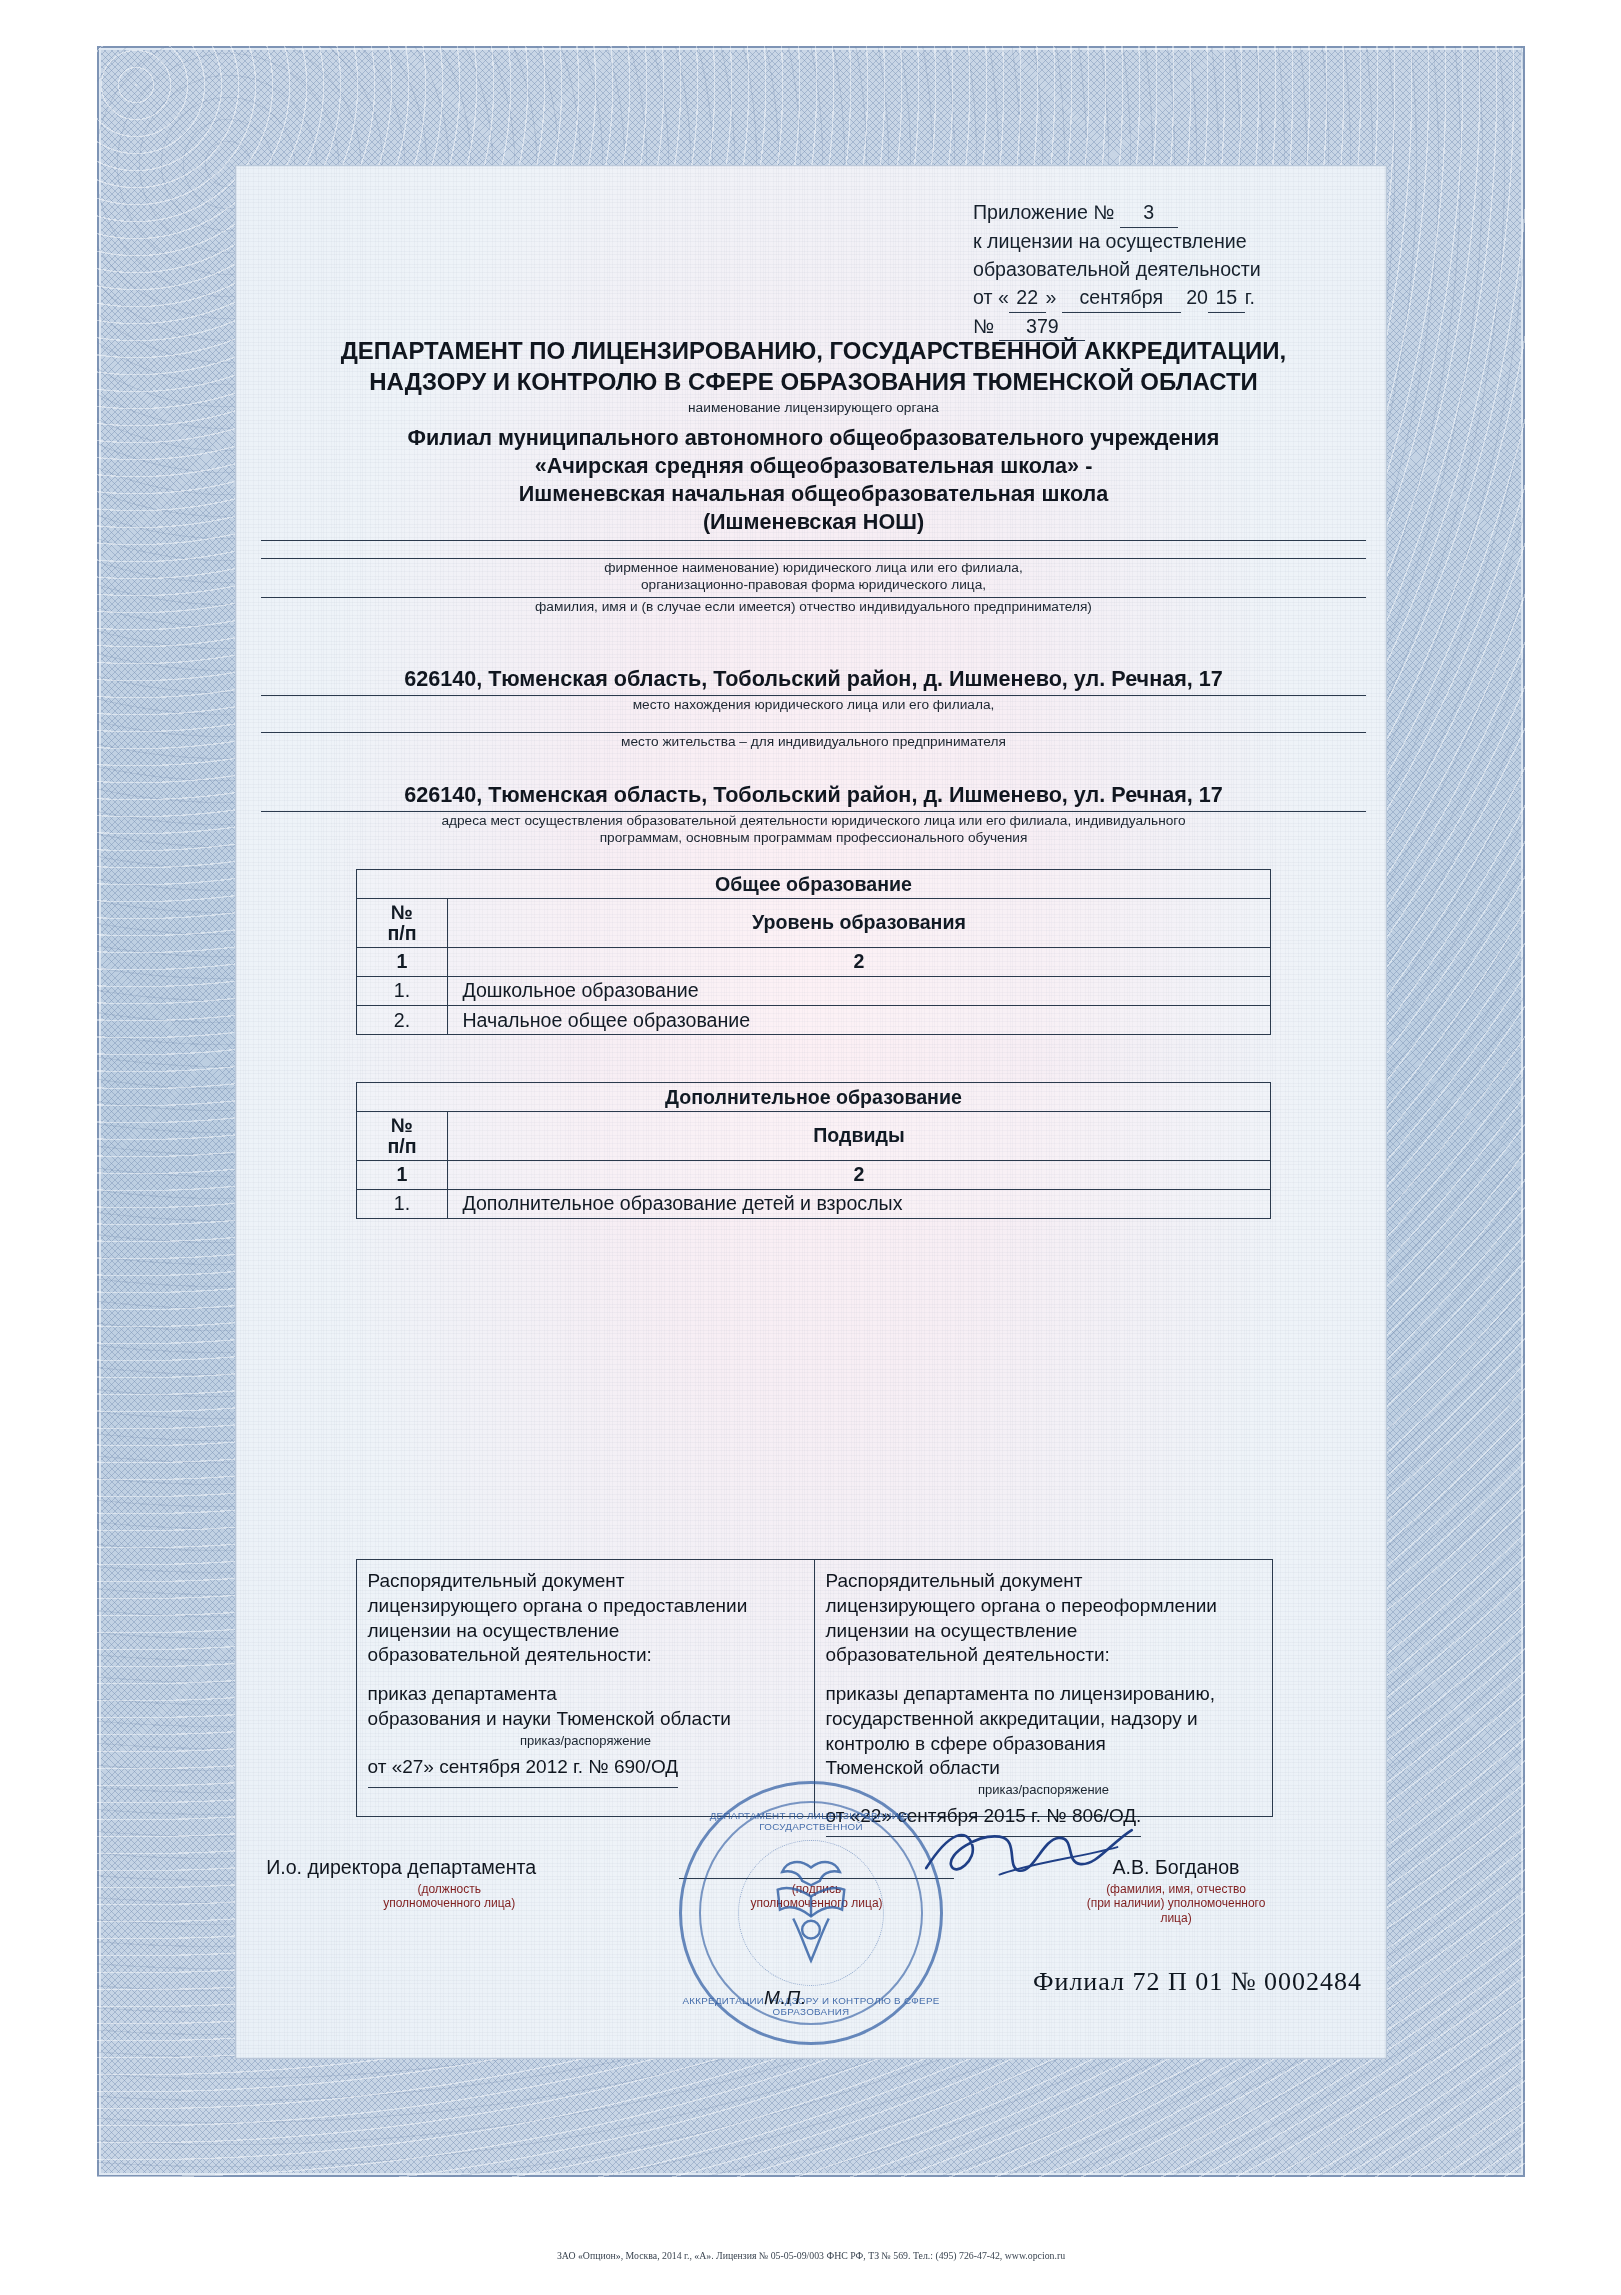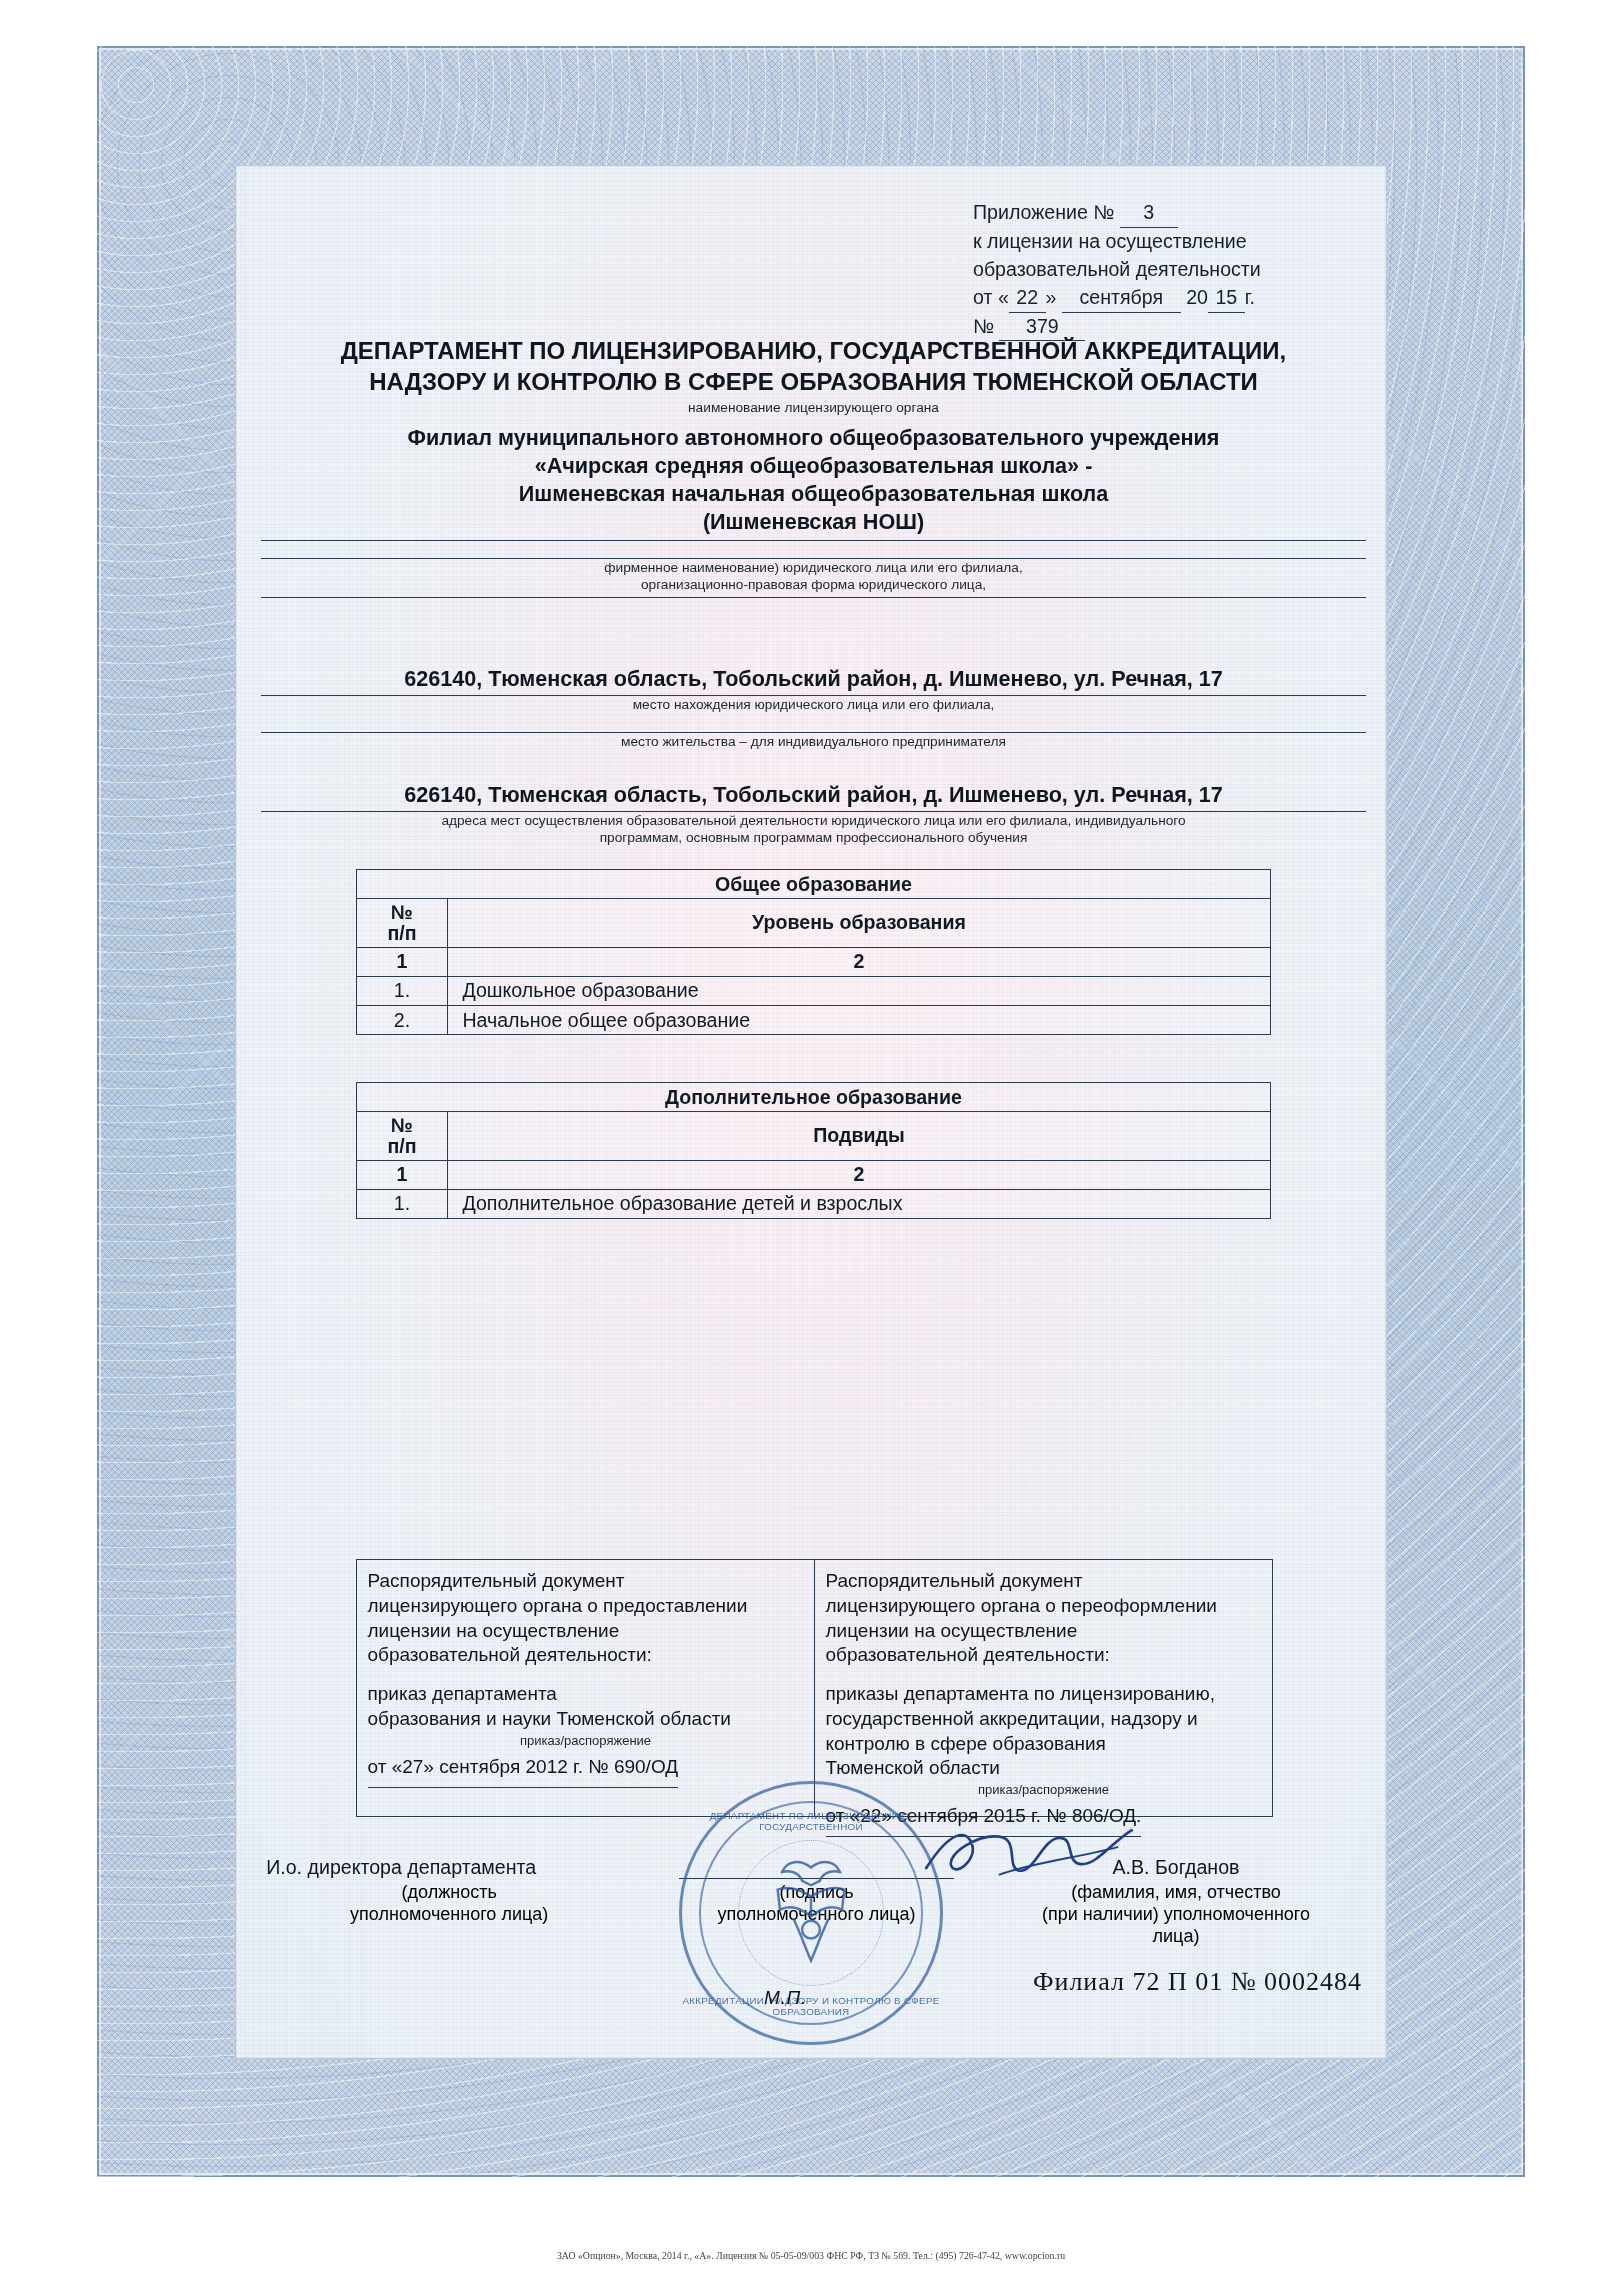--- a/index.html
+++ b/index.html
@@ -183,22 +183,22 @@
     position: absolute;
     left: 0;
     top: 1673px;
     width: 1105px;
     font-size: 19.6px;
   }
   .sg-left { position: absolute; left: 5.2px; top: 0; width: 366px; }
   .sg-mid { position: absolute; left: 418px; top: 0; width: 275px; text-align: center; }
   .sg-right { position: absolute; left: 732px; top: 0; width: 366px; text-align: center; }
   .sg-cap {
-    font-size: 18px;
-    color: #000000;
+    font-size: 12px;
+    color: #7f1d1d;
     text-align: center;
     line-height: 1.22;
     margin-top: 2.6px;
   }
   .sg-line { border-bottom: 1.3px solid #2b3a4d; height: 22px; }
 
   .mp {
     position: absolute;
     left: 503px;
     top: 1804px;
@@ -325,20 +325,21 @@
     <div class="sec" style="top:241px;">
       <div class="lic-name">Филиал муниципального автономного общеобразовательного учреждения</div>
       <div class="lic-name">«Ачирская средняя общеобразовательная школа» -</div>
       <div class="lic-name">Ишменевская начальная общеобразовательная школа</div>
       <div class="lic-name">(Ишменевская НОШ)</div>
       <div class="rule" style="margin-top:3.9px;"></div>
       <div class="rule" style="margin-top:17px;"></div>
       <div class="caption">фирменное наименование) юридического лица или его филиала,</div>
       <div class="caption">организационно-правовая форма юридического лица,</div>
       <div class="rule" style="margin-top:3.9px;"></div>
+      <div class="caption">фамилия, имя и (в случае если имеется) отчество индивидуального предпринимателя)</div>
     </div>
 
     <div class="sec" style="top:483px;">
       <div style="text-align:center;font-weight:bold;font-size:21.6px;">626140, Тюменская область, Тобольский район, д. Ишменево, ул. Речная, 17</div>
       <div class="rule" style="margin-top:2.6px;"></div>
       <div class="caption">место нахождения юридического лица или его филиала,</div>
       <div class="rule" style="margin-top:19.6px;"></div>
       <div class="caption">место жительства – для индивидуального предпринимателя</div>
     </div>
 

